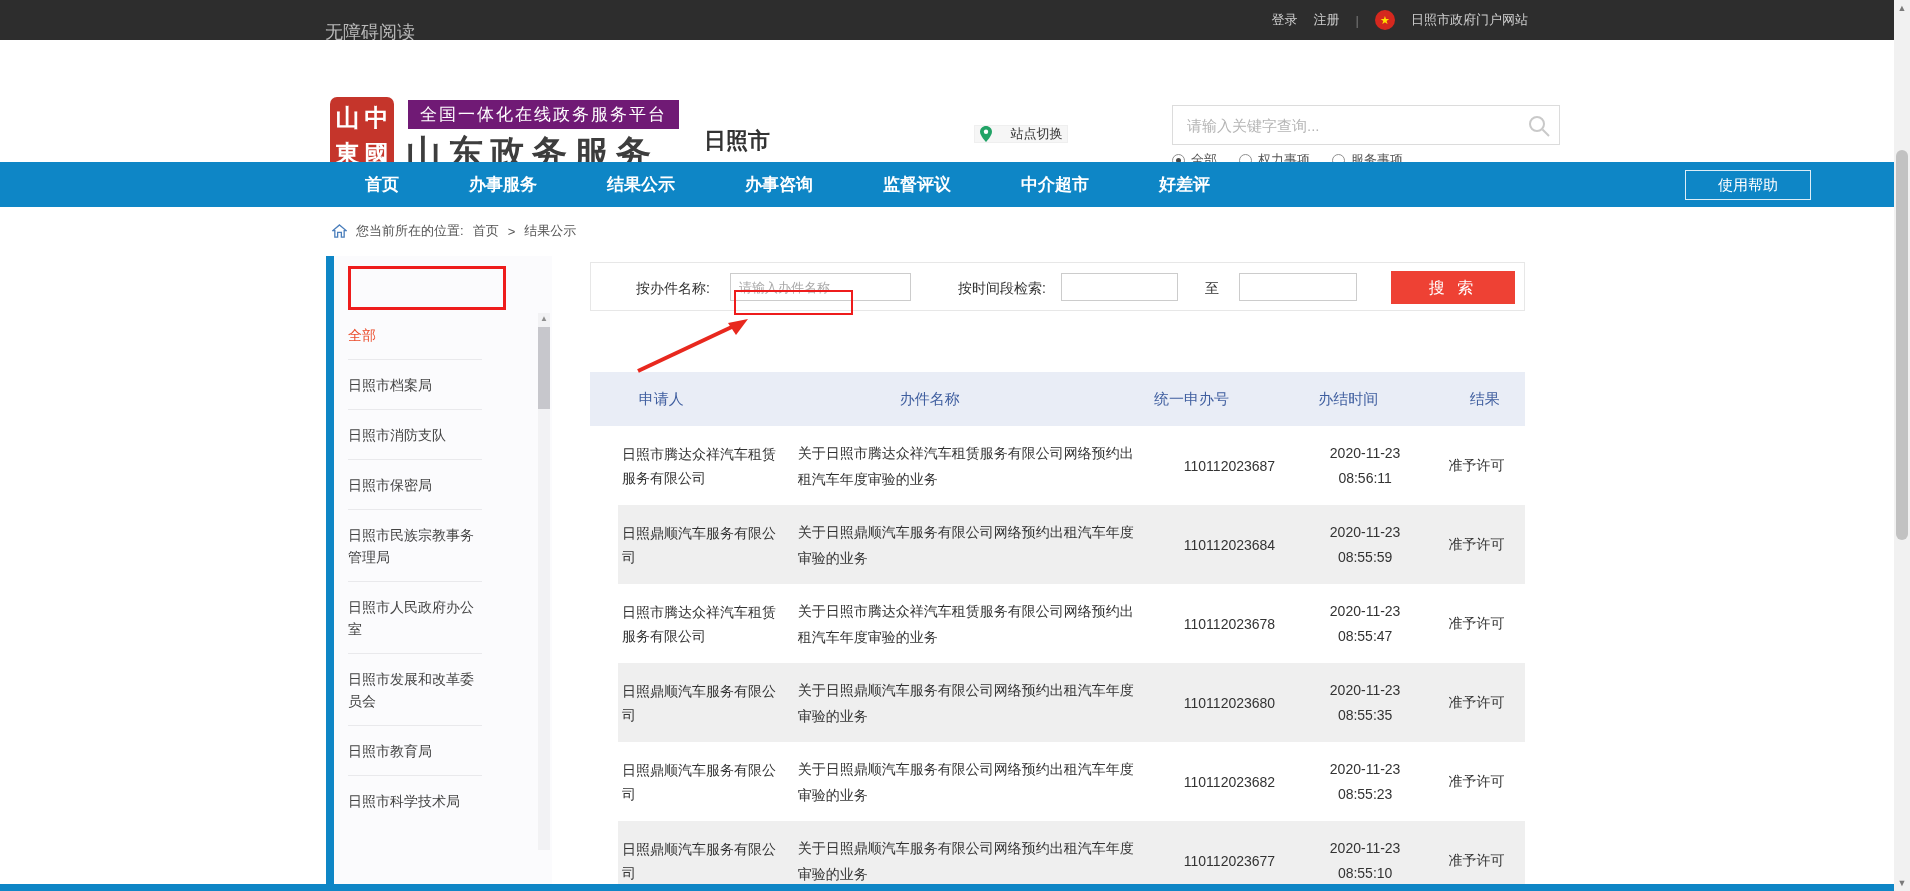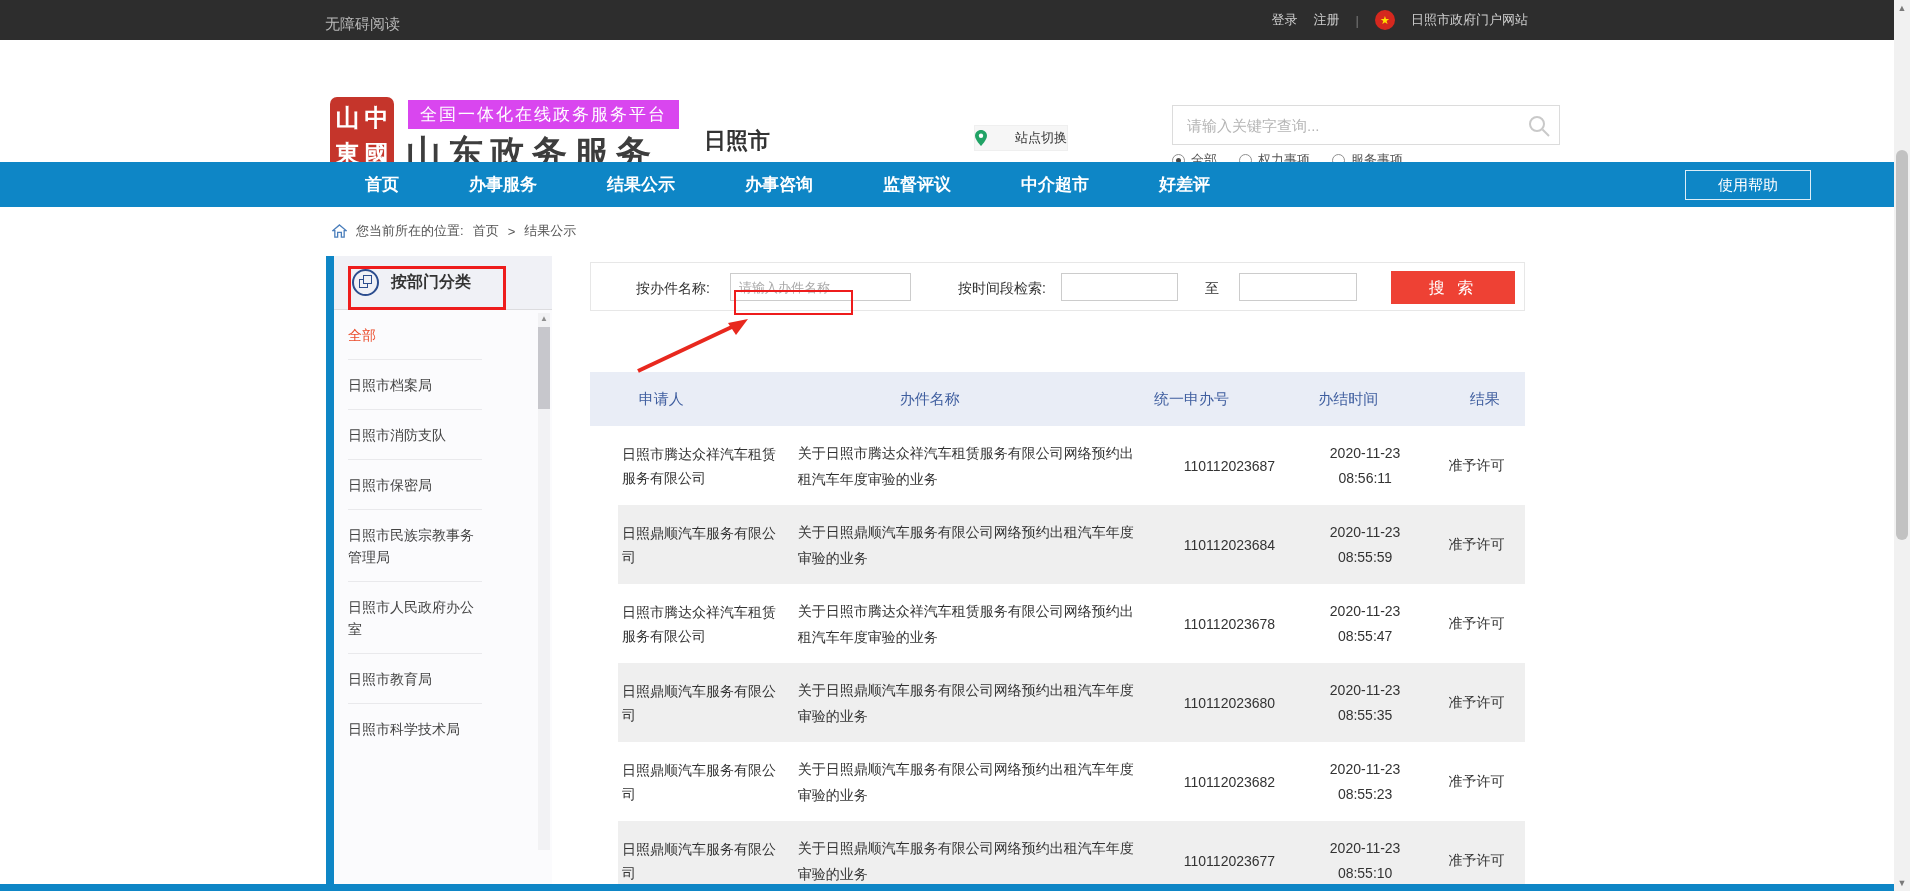--- a/index.html
+++ b/index.html
@@ -1,36 +1,36 @@
 <!DOCTYPE html>
 <html><head>
 <meta charset="utf-8">
 <style>
   * { margin:0; padding:0; box-sizing:border-box; }
   body { font-family:"Liberation Sans","DejaVu Sans",sans-serif; background:#fff; }
   #page { position:relative; width:1910px; height:891px; overflow:hidden; background:#fff; }
 
   
   .topbar { position:absolute; left:0; top:0; width:1894px; height:40px; background:#2d2d2d; }
-  .topbar .access { position:absolute; left:325px; top:4px; line-height:40px; color:#b9b9b9; font-size:15px; cursor:pointer; }
+  .topbar .access { position:absolute; left:325px; top:12px; line-height:40px; color:#b9b9b9; font-size:18px; cursor:pointer; }
   .topbar .right { position:absolute; right:366px; top:0; height:40px; display:flex; align-items:center; gap:16px; font-size:13px; color:#cfcfcf; }
   .topbar .right .lnk { cursor:pointer; }
   .topbar .divider { color:#777; }
   .emblem { width:20px; height:20px; border-radius:50%; background:#d5281e; display:flex; align-items:center; justify-content:center; color:#ffde00; font-size:11px; line-height:1; }
 
   
   .header { position:absolute; left:0; top:40px; width:1894px; height:122px; background:#fff; }
   .seal { position:absolute; left:330px; top:57px; width:64px; height:78px; background:#c5352b; border-radius:7px;
           display:grid; grid-template-columns:1fr 1fr; grid-template-rows:1fr 1fr; padding:4px; gap:2px; cursor:pointer; }
   .seal span { color:#fff; font-size:24px; font-weight:bold; display:flex; align-items:center; justify-content:center; font-family:"Liberation Serif","DejaVu Serif",serif; }
-  .tagline { position:absolute; left:408px; top:60px; background:#d946ef; color:#fff; font-size:17px; letter-spacing:2px; padding:3px 12px; }
+  .tagline { position:absolute; left:408px; top:60px; background:#701a75; color:#fff; font-size:17px; letter-spacing:2px; padding:3px 12px; }
   .sitename { position:absolute; left:406px; top:90px; font-size:35px; font-weight:bold; color:#3d3d3d; letter-spacing:7px; }
   .city { position:absolute; left:704px; top:86px; font-size:22px; font-weight:bold; color:#333; }
-  .site-switch { position:absolute; left:974px; top:85px; width:94px; height:26px; background:#f6f6f6; border:1px solid #efefef;
-                 display:flex; align-items:center; justify-content:space-between; gap:19px; font-size:13px; color:#333; cursor:pointer; }
+  .site-switch { position:absolute; left:974px; top:85px; width:94px; height:18px; background:#f6f6f6; border:1px solid #efefef;
+                 display:flex; align-items:center; justify-content:center; gap:19px; font-size:13px; color:#333; cursor:pointer; }
   .search-box { position:absolute; left:1172px; top:65px; width:388px; height:40px; border:1px solid #dcdcdc; background:#fff; }
   .search-box input { position:absolute; left:0; top:0; width:350px; height:38px; border:0; outline:none; padding-left:14px; font-size:15px; color:#333;
                       font-family:"Liberation Sans","DejaVu Sans",sans-serif; }
   .search-box input::placeholder { color:#b5b5b5; }
   .search-box .mag { position:absolute; right:8px; top:8px; cursor:pointer; }
   .scopes { position:absolute; left:1172px; top:111px; display:flex; align-items:center; gap:22px; font-size:13px; color:#555; }
   .scope { display:flex; align-items:center; gap:6px; cursor:pointer; }
   .rdot { width:13px; height:13px; border-radius:50%; border:1px solid #909090; background:#fff; position:relative; }
   .rdot.sel::after { content:""; position:absolute; left:3px; top:3px; width:5px; height:5px; border-radius:50%; background:#4a4a4a; }
 
@@ -176,34 +176,28 @@
       <path d="M8 1 L15 7 H13 V14 H10 V9 H6 V14 H3 V7 H1 Z" fill="none" stroke="#4a7ebb" stroke-width="1.4"></path>
     </svg>
     <span>您当前所在的位置:</span>
     <span class="lnk">首页</span>
     <span>&gt;</span>
     <span>结果公示</span>
   </div>
 
   <div class="sidebar">
     <div class="side-accent"></div>
-    <div class="side-head">
-      <span class="dept-icon">
-          <i class="a"></i>
-          <i class="b"></i>
-        </span>
-      <span class="side-title">按部门分类</span>
-    </div>
     <div class="side-list" id="sidelist">
         <div class="side-item active"><span>全部</span></div>
         <div class="side-item"><span>日照市档案局</span></div>
         <div class="side-item"><span>日照市消防支队</span></div>
         <div class="side-item"><span>日照市保密局</span></div>
         <div class="side-item"><span>日照市民族宗教事务管理局</span></div>
         <div class="side-item"><span>日照市人民政府办公室</span></div>
+        <div class="side-item"><span>日照市发展和改革委员会</span></div>
         <div class="side-item"><span>日照市教育局</span></div>
         <div class="side-item"><span>日照市科学技术局</span></div>
       </div>
     <div class="side-scroll">
       <div class="arr">▲</div>
       <div class="thumb"></div>
     </div>
   </div>
 
   <div class="filterbox">

